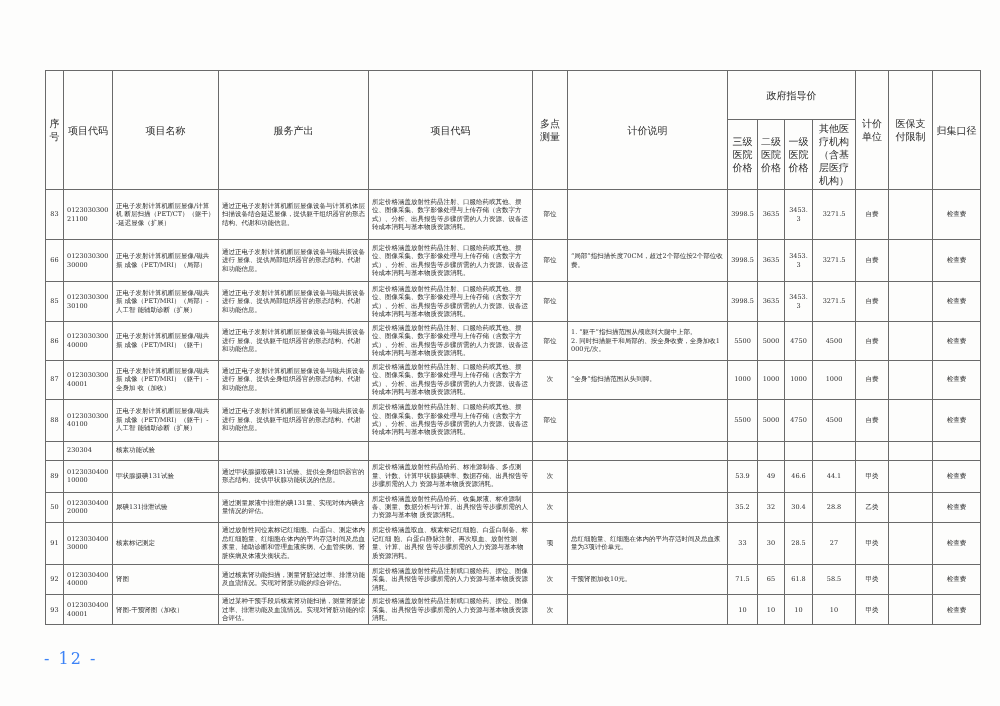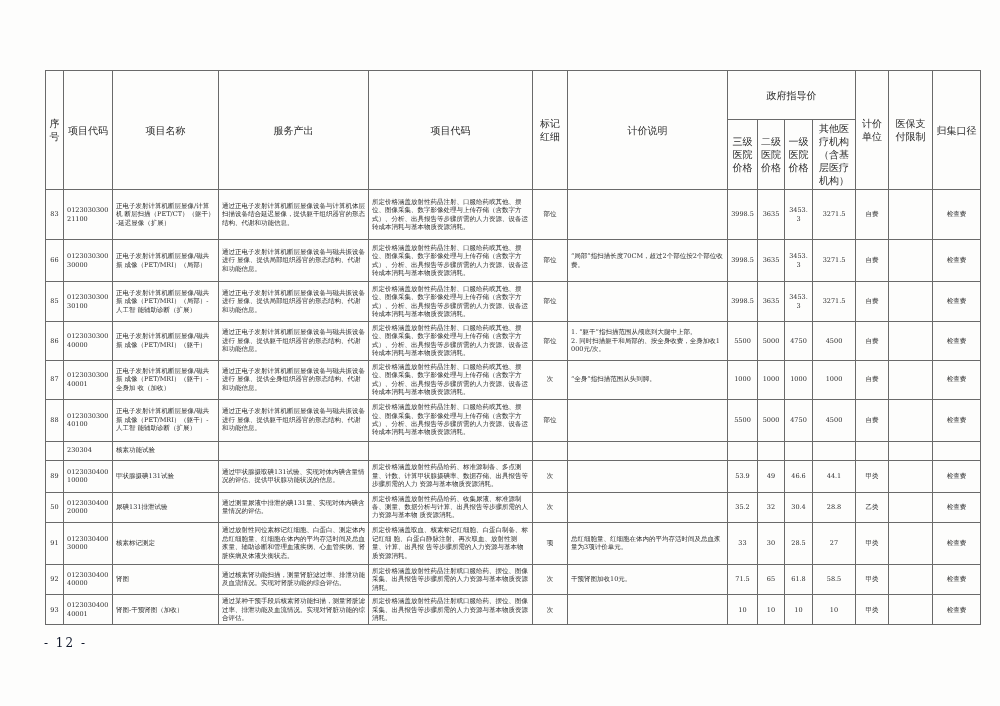--- a/index.html
+++ b/index.html
@@ -26,22 +26,22 @@
     font-weight:normal;text-align:center;
     font-size:10px;
   }
   thead tr.h1 th{height:44px;}
   thead tr.h2 th{height:32px;}
   td.c{text-align:center;}
   td.l{text-align:left;}
   td.note{white-space:pre-line;}
   .section-row td{height:14px;}
   .page-number{
-    position:absolute;left:44px;top:636px;
-    font-size:12px;letter-spacing:2px;color:#0f172a;
+    position:absolute;left:44px;top:649px;
+    font-size:16px;letter-spacing:2px;color:#3b82f6;
   }
 </style>
 </head>
 <body>
 
 <div class="page">
 
   <table class="price-table">
     <colgroup>
       <col style="width:18px">
@@ -59,21 +59,21 @@
       <col style="width:44px">
         <col style="width:48px">
     </colgroup>
     <thead>
       <tr class="h1">
         <th rowspan="2">序号</th>
         <th rowspan="2">项目代码</th>
         <th rowspan="2">项目名称</th>
         <th rowspan="2">服务产出</th>
         <th rowspan="2">项目代码</th>
-        <th rowspan="2">标记红细</th>
+        <th rowspan="2">多点测量</th>
         <th rowspan="2">计价说明</th>
         <th colspan="4">政府指导价</th>
         <th rowspan="2">计价单位</th>
         <th rowspan="2">医保支付限制</th>
         <th rowspan="2">归集口径</th>
       </tr>
       <tr class="h2">
         <th>三级医院价格</th>
         <th>二级医院价格</th>
         <th>一级医院价格</th>
@@ -191,21 +191,21 @@
           <td class="c"></td>
           <td class="c"></td>
           <td class="c"></td>
           <td class="l"></td>
           <td class="c"></td>
         </tr>
         <tr style="height: 32px;">
           <td class="c">89</td>
           <td class="l">012303040010000</td>
           <td class="l">甲状腺摄碘131试验</td>
-          <td class="l">通过甲状腺摄取碘131试验、实现对体内碘含量情况的评估、提供甲状腺功能状况的信息。</td>
+          <td class="l">通过甲状腺摄取碘131试验、提供全身组织器官的形态结构、提供甲状腺功能状况的信息。</td>
           <td class="l">所定价格涵盖放射性药品给药、标准源制备、多点测量、计数、计算甲状腺摄碘率、数据存储、出具报告等步骤所需的人力 资源与基本物质资源消耗。</td>
           <td class="c">次</td>
           <td class="l note"></td>
           <td class="c">53.9</td>
           <td class="c">49</td>
           <td class="c">46.6</td>
           <td class="c">44.1</td>
           <td class="c">甲类</td>
           <td class="l"></td>
           <td class="c">检查费</td>

